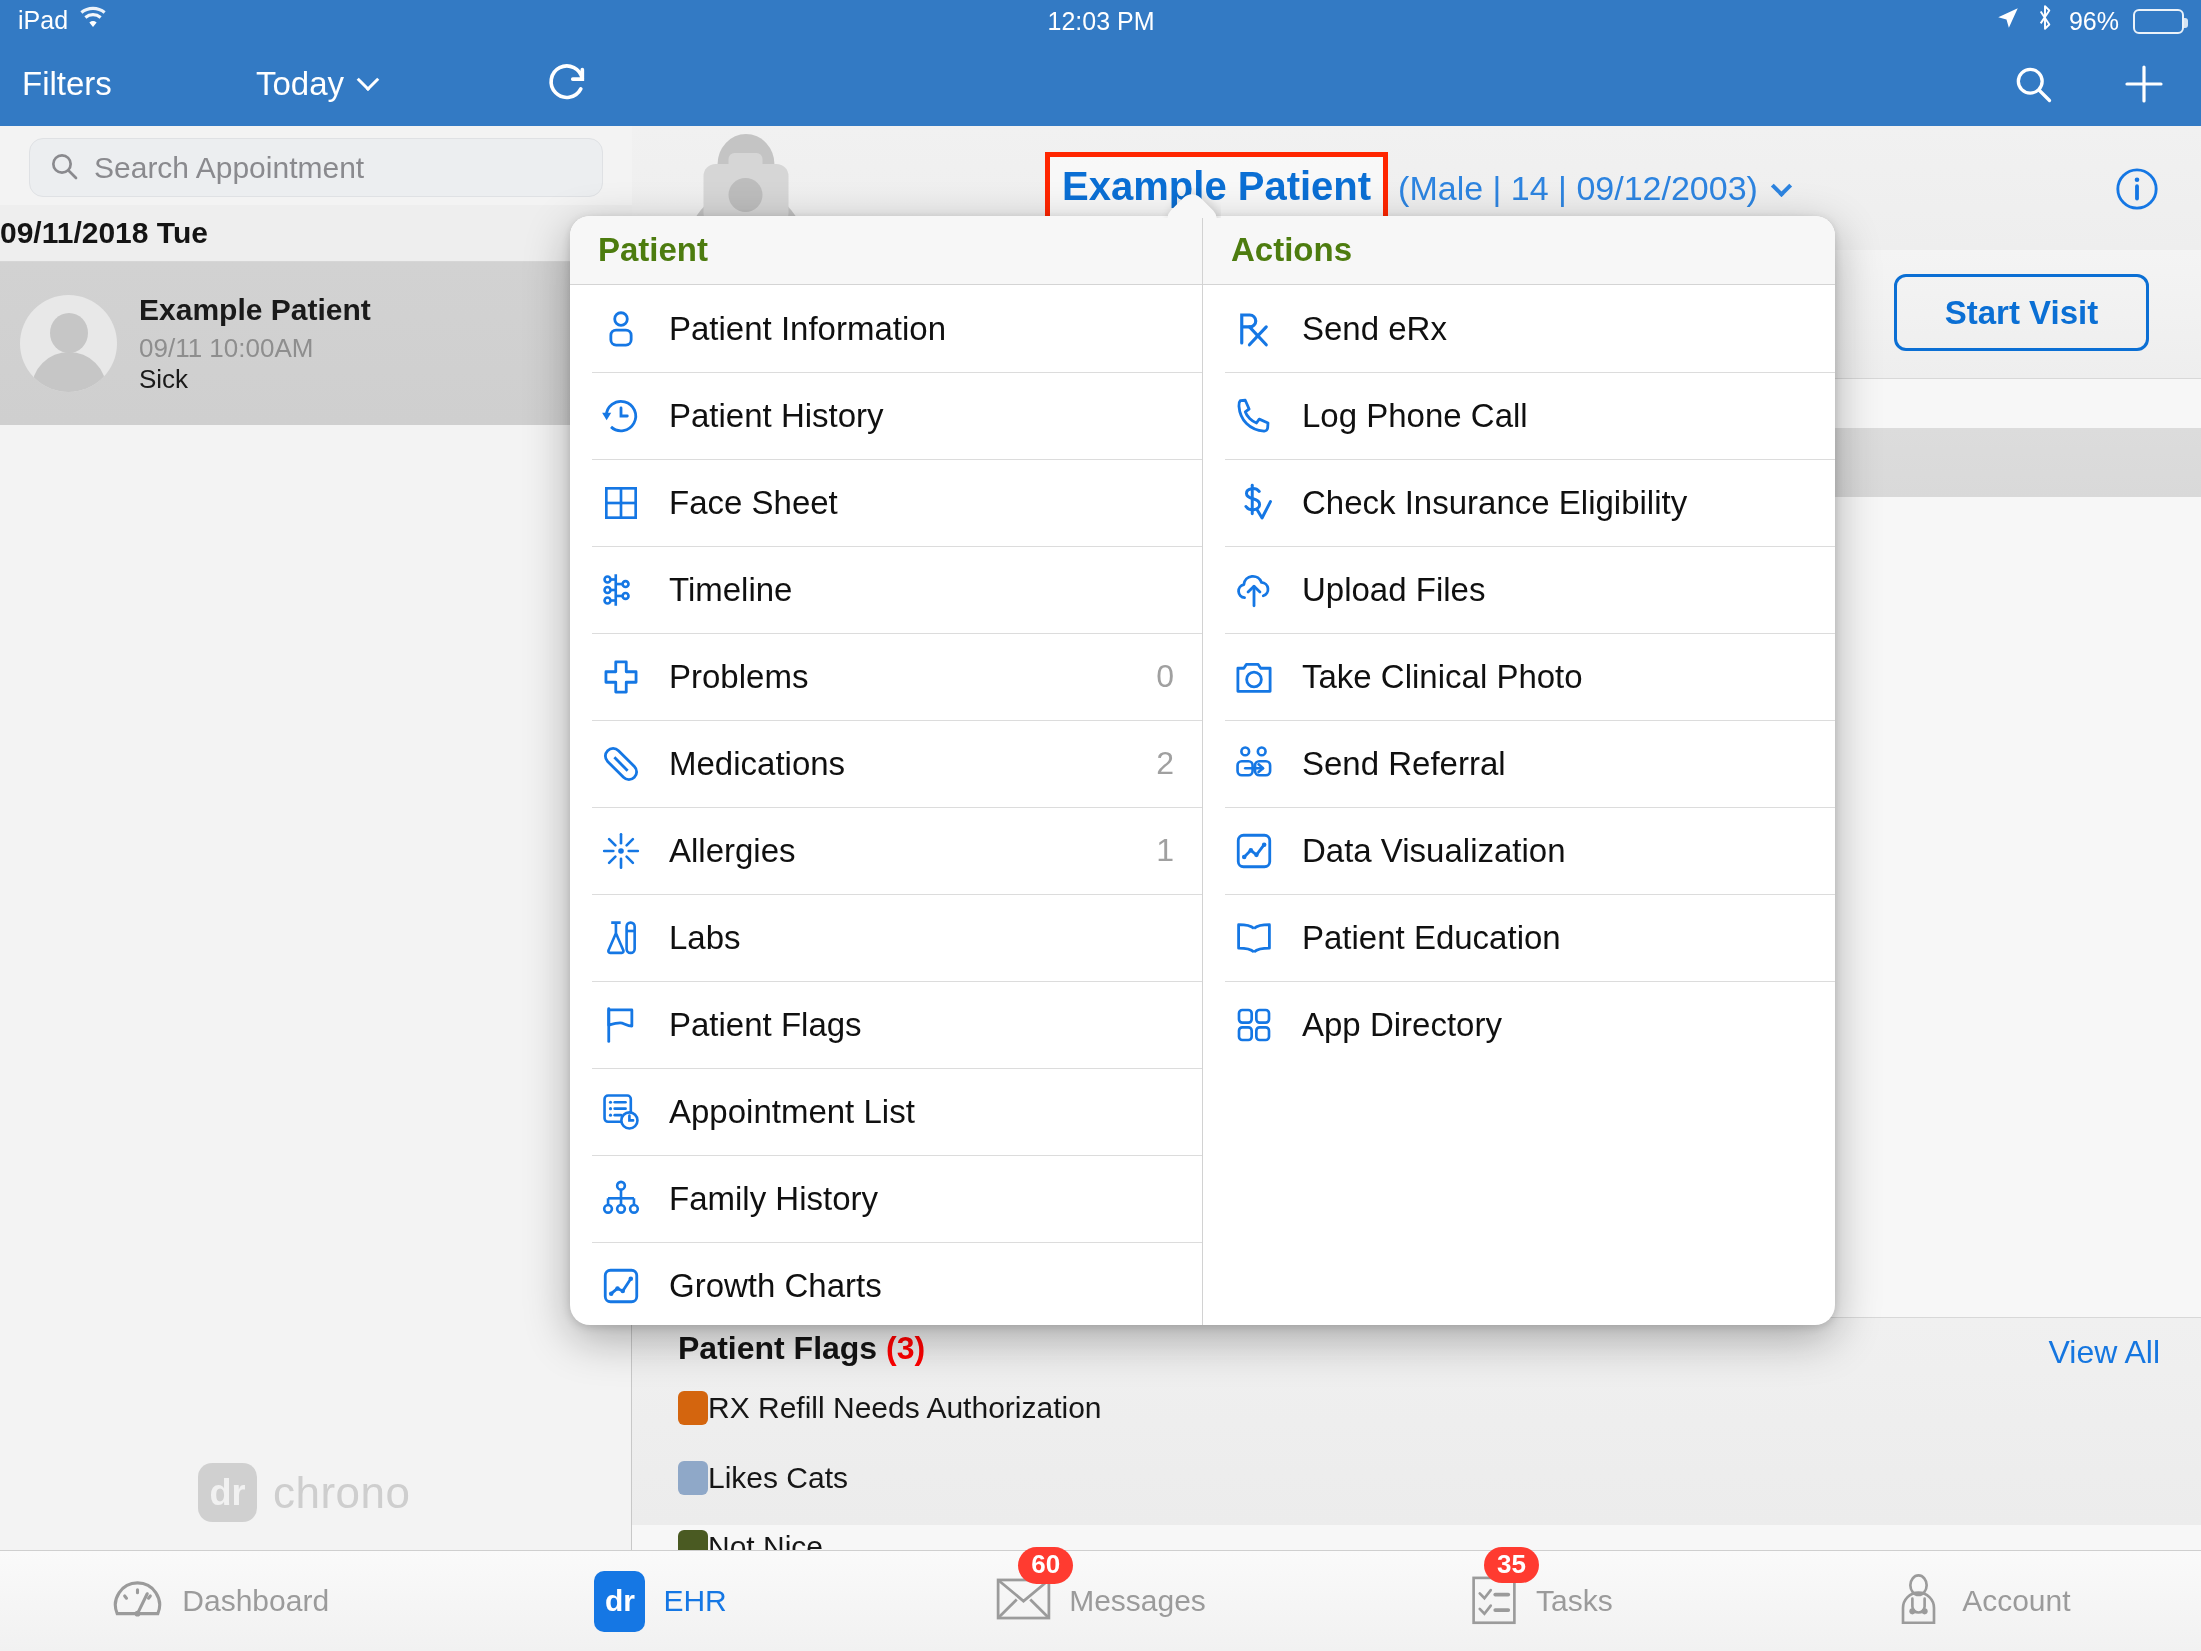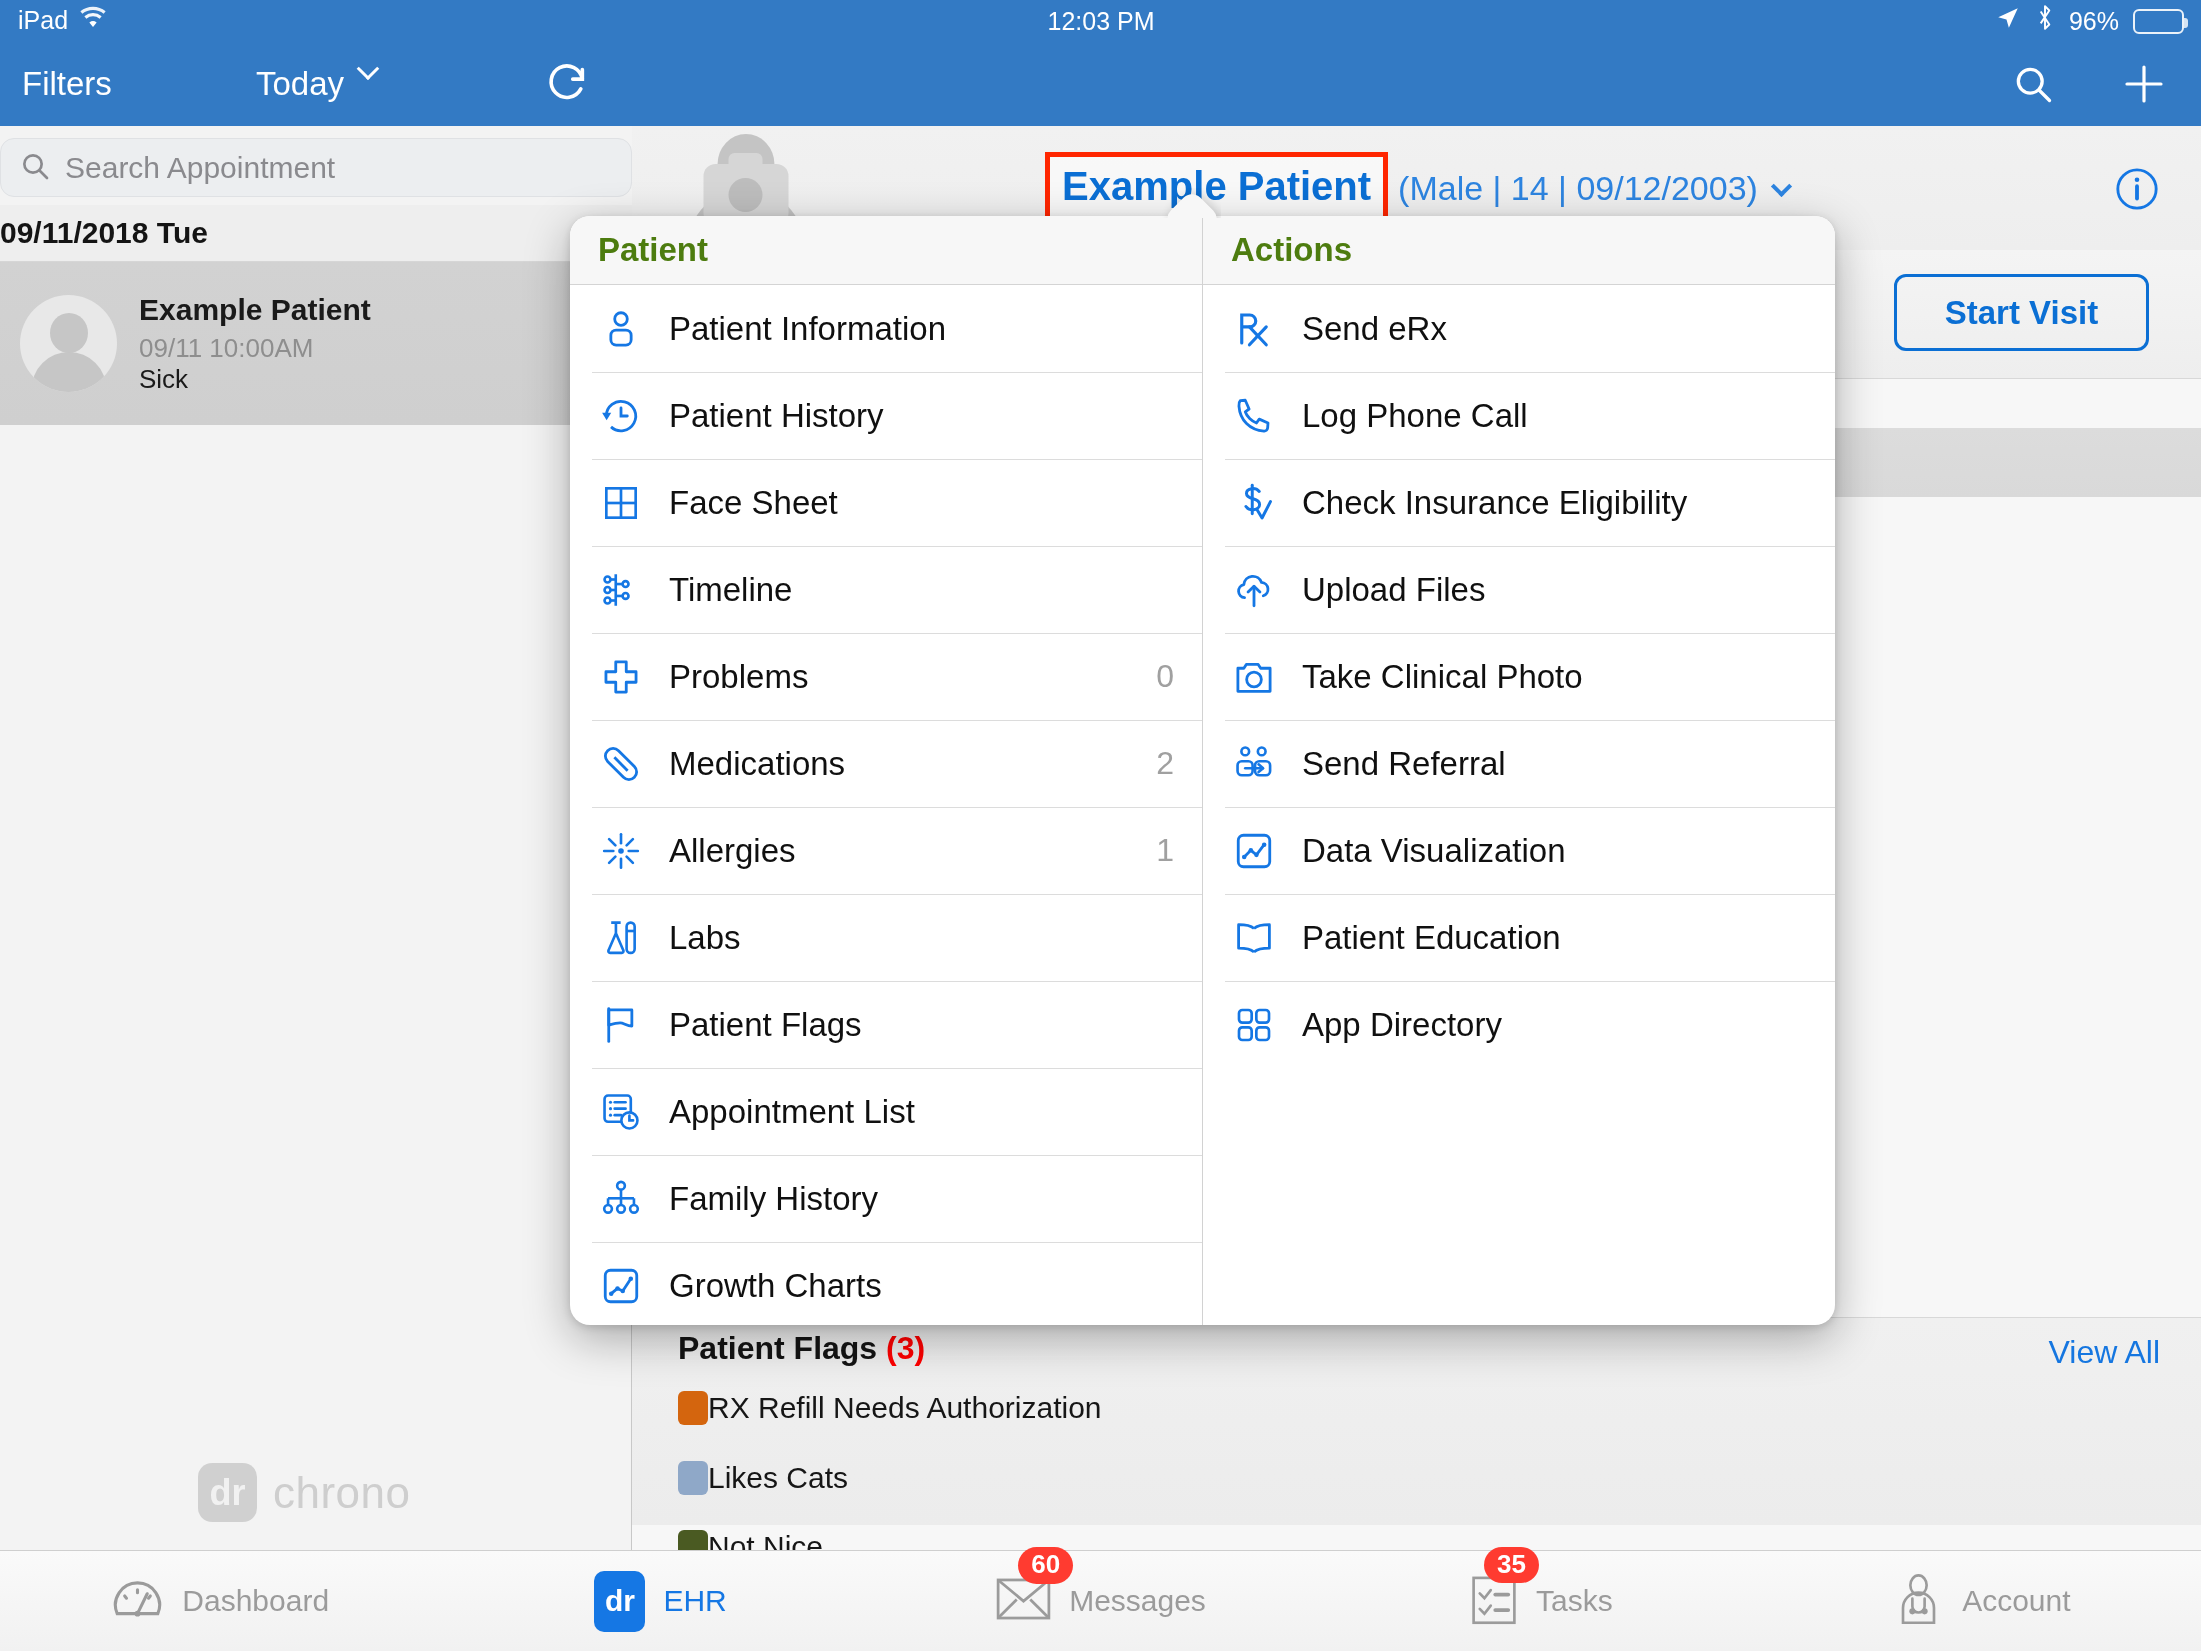--- a/index.html
+++ b/index.html
@@ -30,25 +30,25 @@
     position: absolute; top: 0; left: 0; width: 632px; height: 1651px;
     background: #f3f3f3; z-index: 10;
     border-right: 1px solid #c8c8c8;
   }
   .left-navbar {
     position: absolute; top: 0; left: 0; width: 632px; height: 126px;
     background: #337ac4; color: #fff;
   }
   .lnb-row { position: absolute; bottom: 0; left: 0; right: 0; height: 84px; display: flex; align-items: center; }
   .lnb-filters { font-size: 33px; margin-left: 22px; }
-  .lnb-today { font-size: 33px; position: absolute; left: 50%; transform: translateX(-50%); display: flex; gap: 16px; }
+  .lnb-today { font-size: 33px; position: absolute; left: 50%; transform: translateX(-50%); display: flex; align-items: center; gap: 16px; }
   .chev { display: inline-block; width: 16px; height: 16px; border-right: 3.5px solid currentColor; border-bottom: 3.5px solid currentColor; transform: rotate(45deg) translate(-3px,-3px); }
   .lnb-refresh { position: absolute; right: 42px; }
 
-  .searchwrap { position: absolute; top: 126px; left: 0; width: 632px; height: 79px; padding: 12px 0; background: #f3f3f3; }
+  .searchwrap { position: absolute; top: 126px; left: 0; width: 632px; height: 79px; padding: 12px 29px; background: #f3f3f3; }
   .searchbox {
     width: 100%; height: 59px; background: #eceef0; border-radius: 14px;
     display: flex; align-items: center; padding: 0 18px; gap: 14px;
     border: 1px solid #dfe1e4;
   }
   .searchbox .ph { color: #8a8a8e; font-size: 30px; }
 
   .datehdr { position: absolute; top: 205px; left: 0; width: 632px; height: 57px;
     background: #eeeeee; display: flex; align-items: center; 
     font-size: 30px; font-weight: bold; color: #141414; border-bottom: 1px solid #d6d6d6;}

